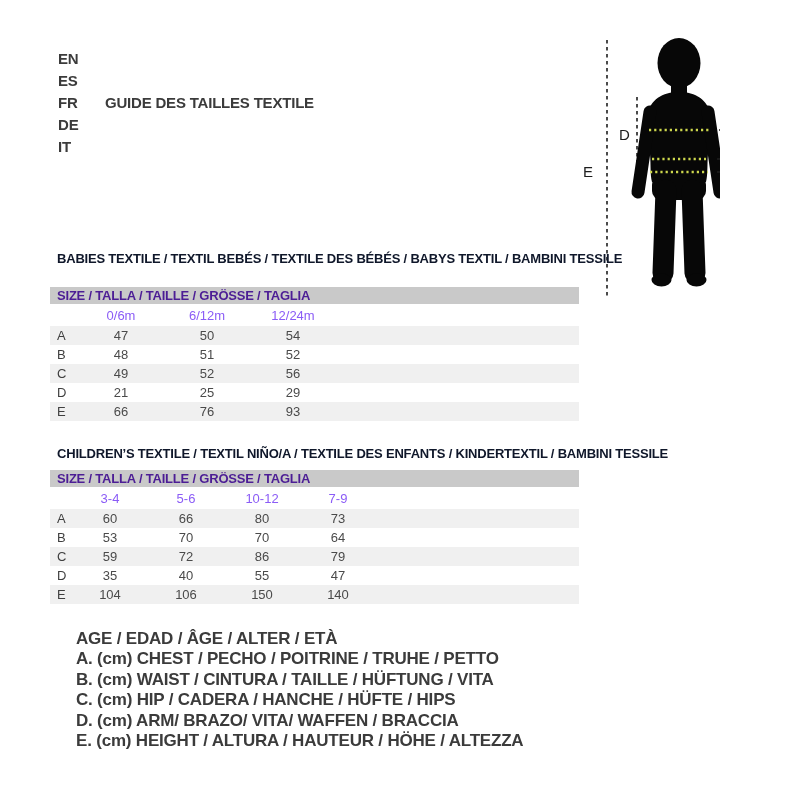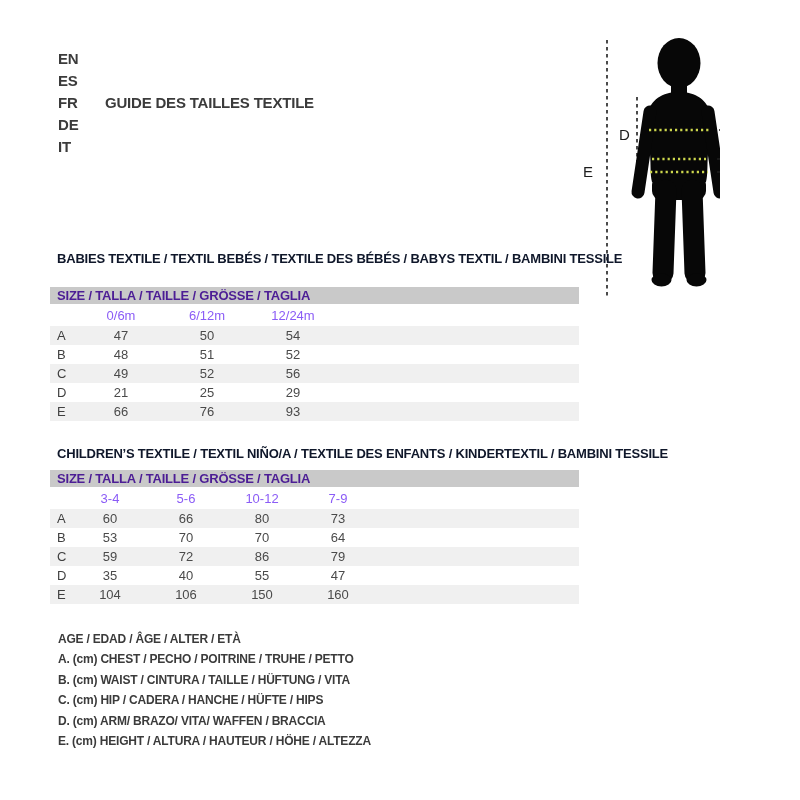--- a/index.html
+++ b/index.html
@@ -34,21 +34,21 @@
   .size-bar { height:17px; line-height:17px; background:#c9c9c9; padding-left:7px;
               font-size:13px; font-weight:700; letter-spacing:-0.2px; color:#4c1d95; }
   .size-table table { border-collapse:collapse; width:100%; table-layout:fixed; }
   .size-table td { padding:0; font-size:13px; height:19px; color:#4a4a4a;
                    text-align:center; vertical-align:middle; white-space:nowrap; }
   .size-table tr.colhead td { height:22px; color:#8b5cf6; }
   .size-table td.rowlabel { text-align:left; padding-left:7px; color:#3f3f3f; }
   .size-table tr.z { background:#f0f0f0; }
 
   
-  .legend { position:absolute; left:58px; top:629px; font-size:12px; font-weight:700;
+  .legend { position:absolute; left:76px; top:629px; font-size:17px; font-weight:700;
             letter-spacing:-0.2px; line-height:20.4px; white-space:nowrap; }
 </style>
 </head>
 <body>
 
 <div class="canvas">
 
   <div class="lang-block">
     <div class="lang-row">
       <span class="lang-code">EN</span>
@@ -212,21 +212,21 @@
         <td>40</td>
         <td>55</td>
         <td>47</td>
         <td></td>
       </tr>
       <tr class="z">
         <td class="rowlabel">E</td>
         <td>104</td>
         <td>106</td>
         <td>150</td>
-        <td>160</td>
+        <td>140</td>
         <td></td>
       </tr>
     </tbody>
       </table>
   </div>
 
   <div class="legend">
     <div>AGE / EDAD / ÂGE / ALTER / ETÀ</div>
     <div>A. (cm) CHEST / PECHO / POITRINE / TRUHE / PETTO</div>
     <div>B. (cm) WAIST / CINTURA / TAILLE / HÜFTUNG / VITA</div>

